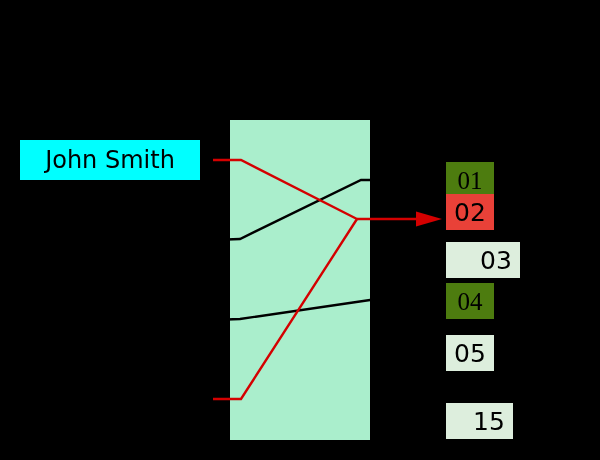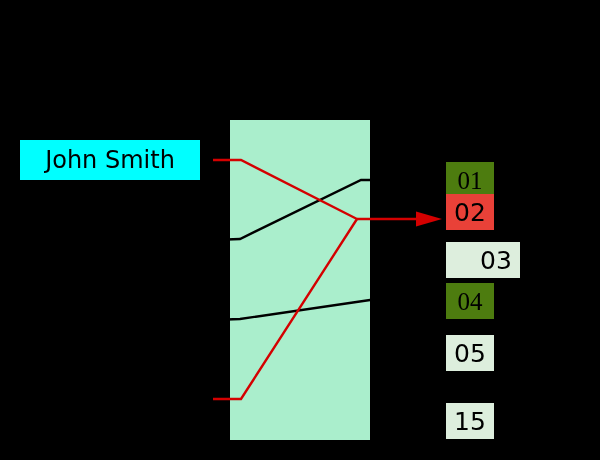--- a/index.html
+++ b/index.html
@@ -43,21 +43,21 @@
   }
   .bucket.empty     { background: #ddeedd; }
   .bucket.occupied  { background: #4d7c0f; font-family: Liberation Serif, serif; }
   .bucket.collision { background: #e94138; }
   .b-top-0 { top: 121px; }
   .b-top-1 { top: 162px; }
   .b-top-2 { top: 194px; }
   .b-top-3 { top: 242px; padding-left: 26px; }
   .b-top-4 { top: 283px; }
   .b-top-5 { top: 323px; margin-top: 12px; }
-  .b-top-6 { top: 403px; }
+  .b-top-6 { top: 403px; padding-left: 19px; }
 
   svg.wires { position: absolute; left: 0; top: 0; pointer-events: none; }
   .line-black { stroke: #000000; stroke-width: 2.4; fill: none; }
   .line-red   { stroke: #d40000; stroke-width: 2.4; fill: none; }
   .head-red   { fill: #d40000; stroke: none; }
 </style>
 </head>
 <body>
 
 <div class="stage">

